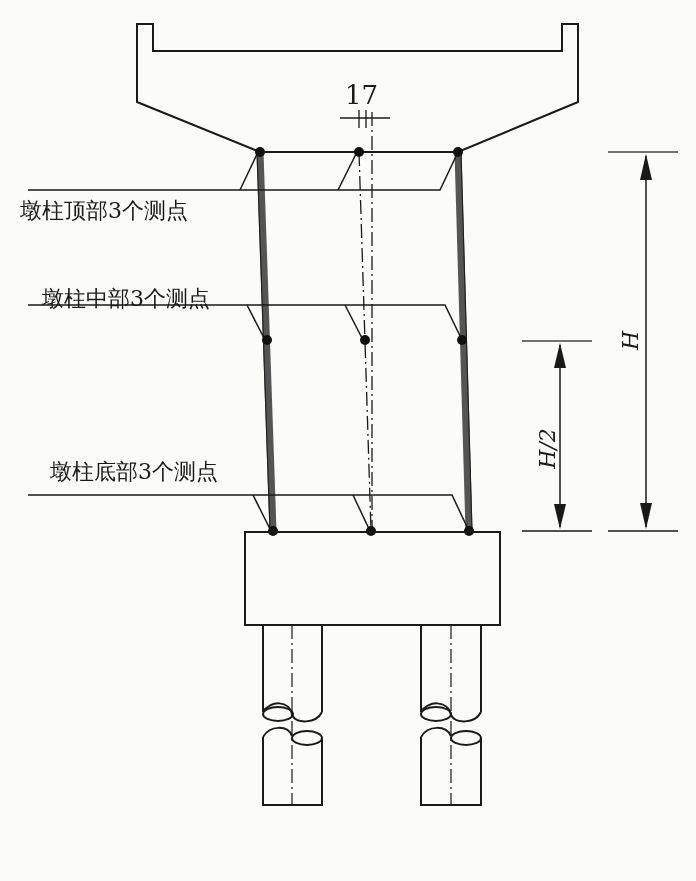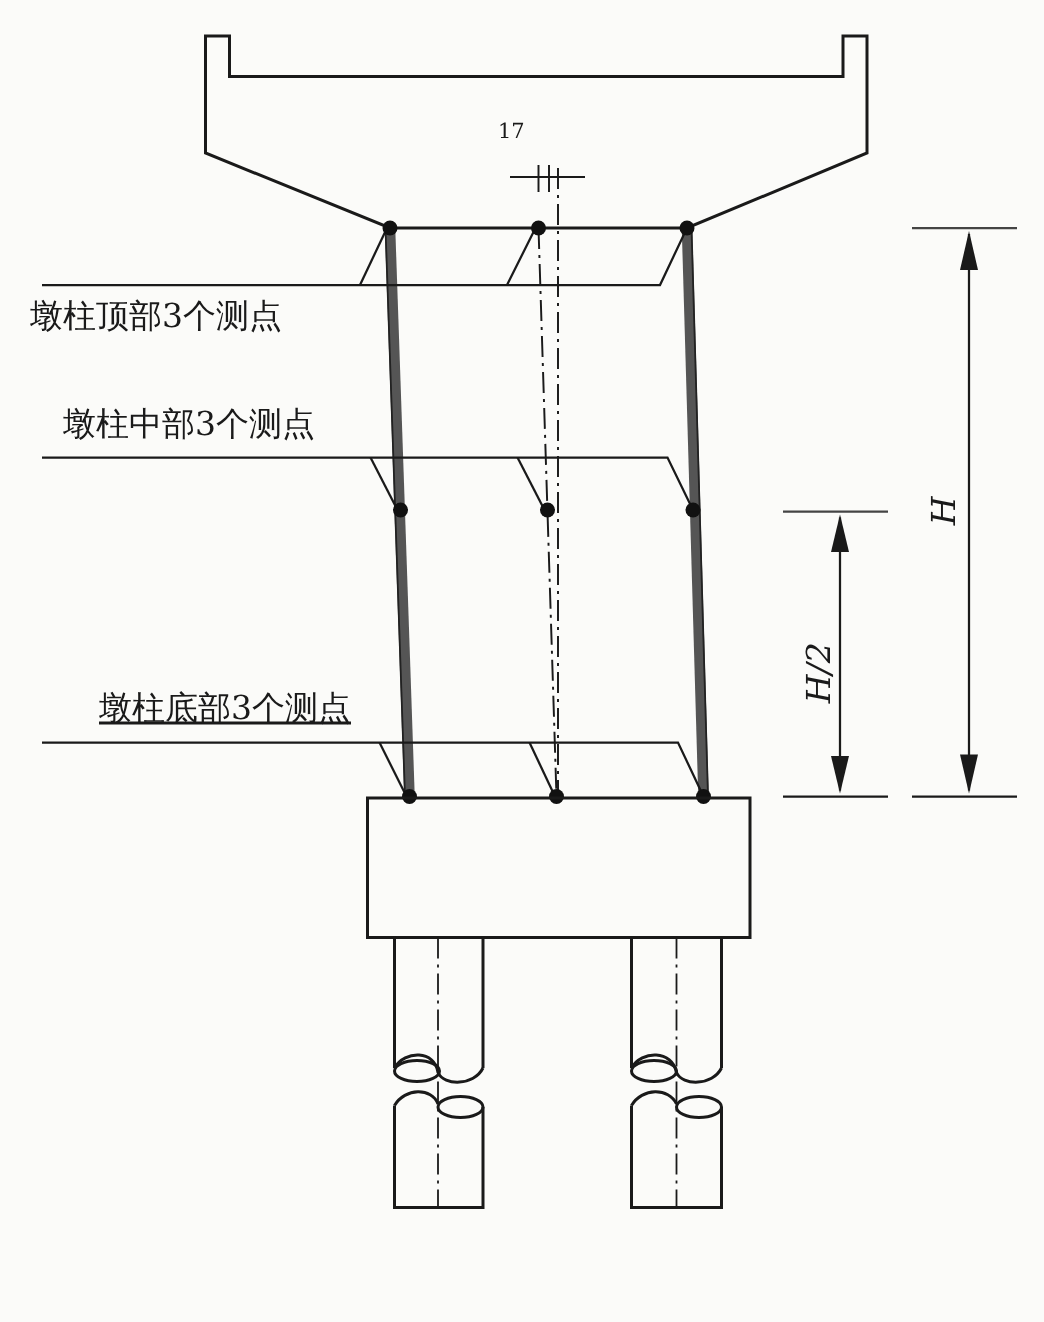--- a/index.html
+++ b/index.html
@@ -104,19 +104,19 @@
   <g stroke="#1a1a1a" stroke-width="1.5" fill="#1a1a1a">
     <line x1="608" y1="152" x2="678" y2="152" stroke="#444"></line>
     <line x1="608" y1="531" x2="678" y2="531"></line>
     <line x1="646" y1="156" x2="646" y2="527"></line>
     <polygon points="646,154 640,180 652,180" stroke="none"></polygon>
     <polygon points="646,529 640,503 652,503" stroke="none"></polygon>
   </g>
 </svg>
 
 <div class="lbl callout" style="left:20px; top:155px;margin-top:41px;">墩柱顶部3个测点</div>
-<div class="lbl callout" style="left:42px; top:268px;">墩柱中部3个测点</div>
-<div class="lbl callout" style="left:66px; top:457px;text-decoration:underline;">墩柱底部3个测点</div>
+<div class="lbl callout" style="left:42px; top:284px;">墩柱中部3个测点</div>
+<div class="lbl callout" style="left:50px; top:457px;">墩柱底部3个测点</div>
 
-<div class="lbl" style="left:332px; top:80px; font-size:14px;">17</div>
+<div class="lbl" style="left:345px; top:80px; font-size:26px;">17</div>
 
 <div class="lbl dim vert" style="left:618px; top:328px; width:24px; text-align:center;">H</div>
 <div class="lbl dim vert" style="left:522px; top:436px; width:50px; text-align:center;">H/2</div>
 
 </body></html>

